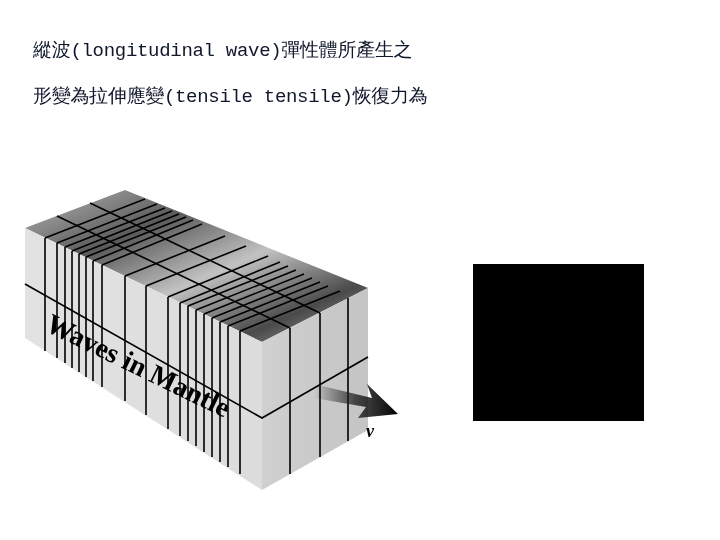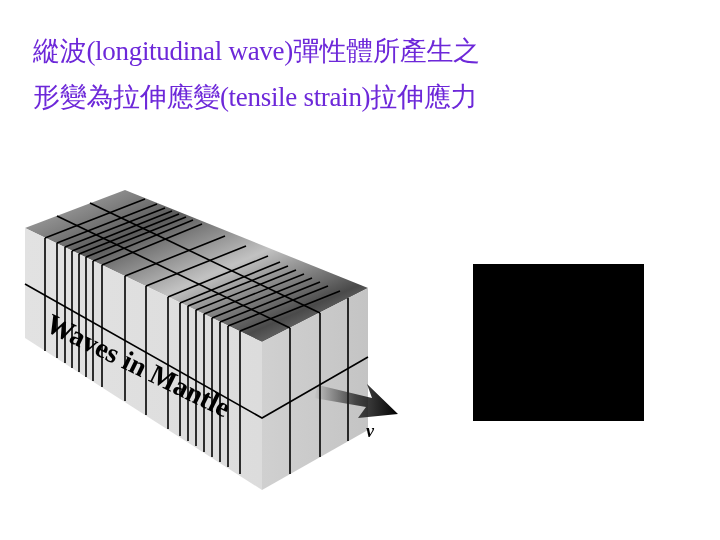--- a/index.html
+++ b/index.html
@@ -2,35 +2,35 @@
 <html><head>
   <meta charset="utf-8">
   <style>
     html, body { margin: 0; padding: 0; }
     body {
       width: 720px; height: 540px; background: #ffffff; position: relative; overflow: hidden;
       font-family: "DejaVu Serif", "Liberation Serif", serif;
     }
     .slide-text {
       position: absolute; left: 33px; top: 28px; width: 680px;
-      font-family: Liberation Serif, serif;
-      font-size: 27px; line-height: 46px; color: #6d28d9; letter-spacing: -0.3px;
+      font-family: Liberation Mono, monospace;
+      font-size: 19px; line-height: 46px; color: #0f172a; letter-spacing: -0.3px;
     }
     .slide-text .line { display: block; white-space: nowrap; }
     .figure { position: absolute; left: 0; top: 0; width: 720px; height: 540px; }
     .black-box {
       position: absolute; left: 473px; top: 264px; width: 171px; height: 157px; background: #000000;
     }
   </style>
 </head>
 <body>
 
 <div class="slide-text">
   <span class="line">縱波(longitudinal wave)彈性體所產生之</span>
-  <span class="line">形變為拉伸應變(tensile strain)拉伸應力</span>
+  <span class="line">形變為拉伸應變(tensile tensile)恢復力為</span>
 </div>
 
 <svg class="figure" viewBox="0 0 720 540" width="720" height="540">
   <defs>
     <linearGradient id="topGrad" x1="0" y1="0" x2="1" y2="1">
       <stop offset="0" stop-color="#b8b8b8"></stop>
       <stop offset="0.3" stop-color="#5a5a5a"></stop>
       <stop offset="0.55" stop-color="#c2c2c2"></stop>
       <stop offset="0.8" stop-color="#4a4a4a"></stop>
       <stop offset="1" stop-color="#a8a8a8"></stop>

